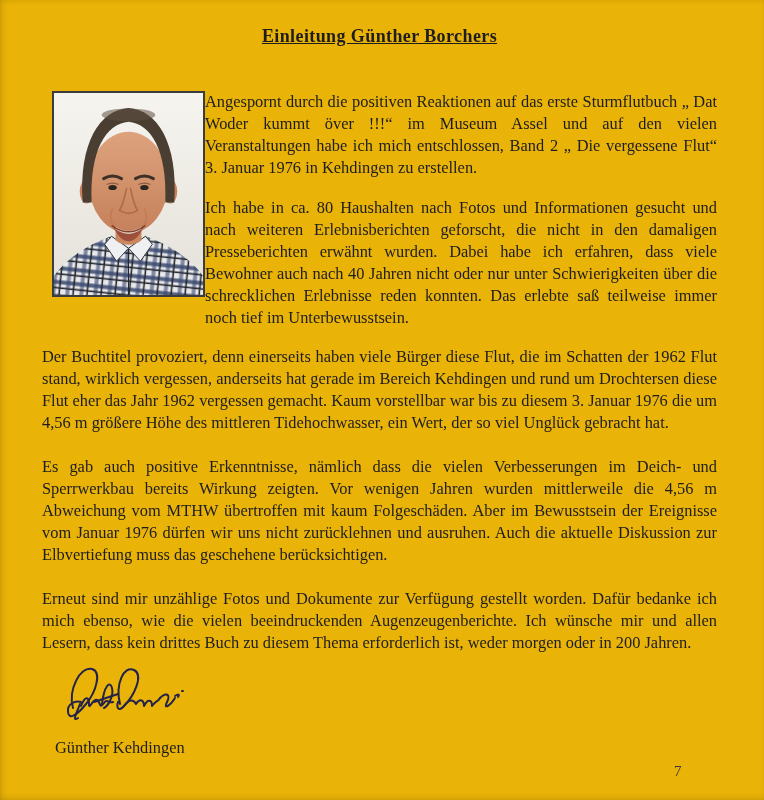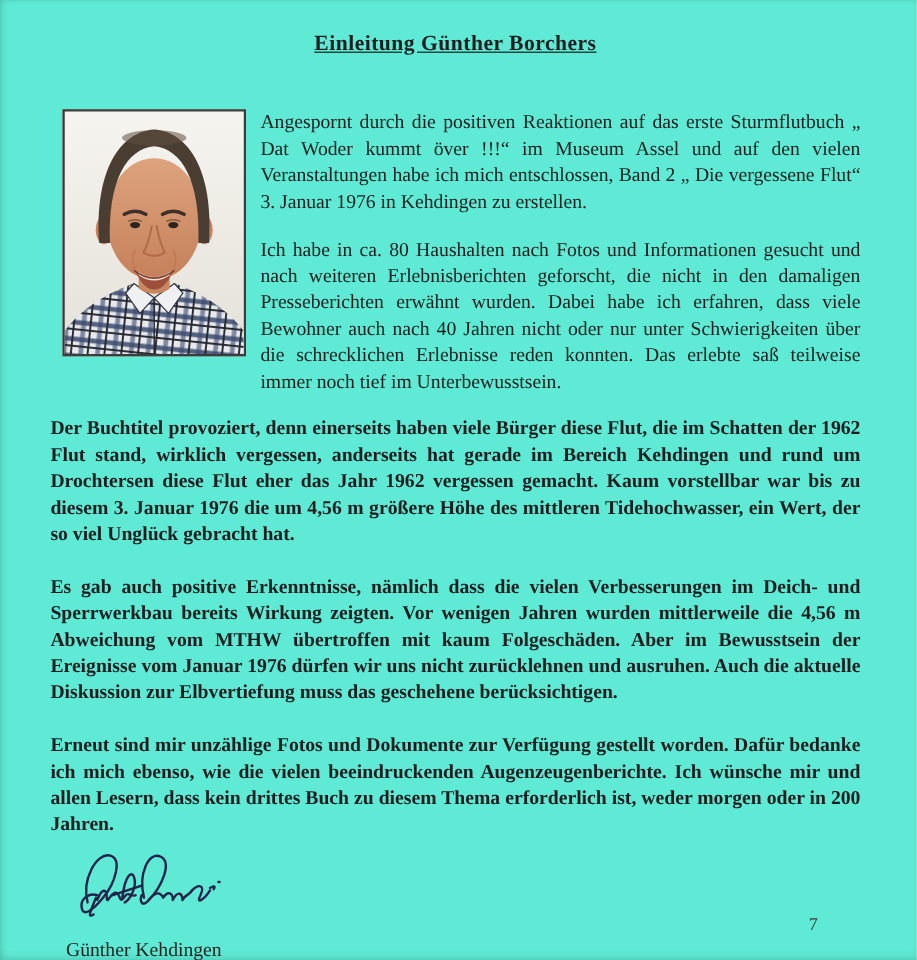--- a/index.html
+++ b/index.html
@@ -1,58 +1,57 @@
 <!DOCTYPE html>
 <html lang="de"><head>
 <meta charset="utf-8">
 <style>
   html,body{margin:0;padding:0;background:#e8e8e6;}
   .page{
     position:relative;
     width:764px;height:800px;
     margin:0 auto;
-    background:#5eead4;
+    background:#eab308;
     box-shadow:inset 4px 0 8px -4px rgba(0,0,0,.18), inset 0 -5px 9px -5px rgba(0,0,0,.15), inset 0 3px 6px -4px rgba(0,0,0,.10);
     font-family:"Liberation Serif","DejaVu Serif",serif;
     color:#1d1d20;
     overflow:hidden;
     box-sizing:border-box;
     padding:20px 47px 0 42px;
   }
   .title{
     font-size:18px;
     font-weight:bold;
     text-align:center;
     text-decoration:underline;
     margin:6px 0 0 0;
     letter-spacing:.4px;
   }
   .intro-row{
     display:flex;
     margin-top:44px;
-    gap:12px;
   }
   .photo-frame{
     flex:0 0 153px;
     height:206px;
     margin-left:10px;
     border:2px solid #3c3c3c;
     background:#f3f1ec;
     box-sizing:border-box;
   }
   .photo-frame svg{display:block;width:100%;height:100%;}
   .intro-col{flex:1;min-width:0;}
   p.par{
     margin:0;
     font-size:16.4px;
     line-height:22px;
     text-align:justify;
   }
   .intro-col p.par + p.par{margin-top:18px;font-family:Liberation Serif, serif;}
-  .body-pars p.par{margin-top:22px;font-weight:bold;}
+  .body-pars p.par{margin-top:22px;}
   .body-pars p.par:first-child{margin-top:17px;}
   .closing{
     margin-top:20px;
     font-size:16.4px;
     line-height:22px;
     padding-left:13px;
   }
   .signature-wrap{
     margin:4px 0 0 18px;
     height:72px;

